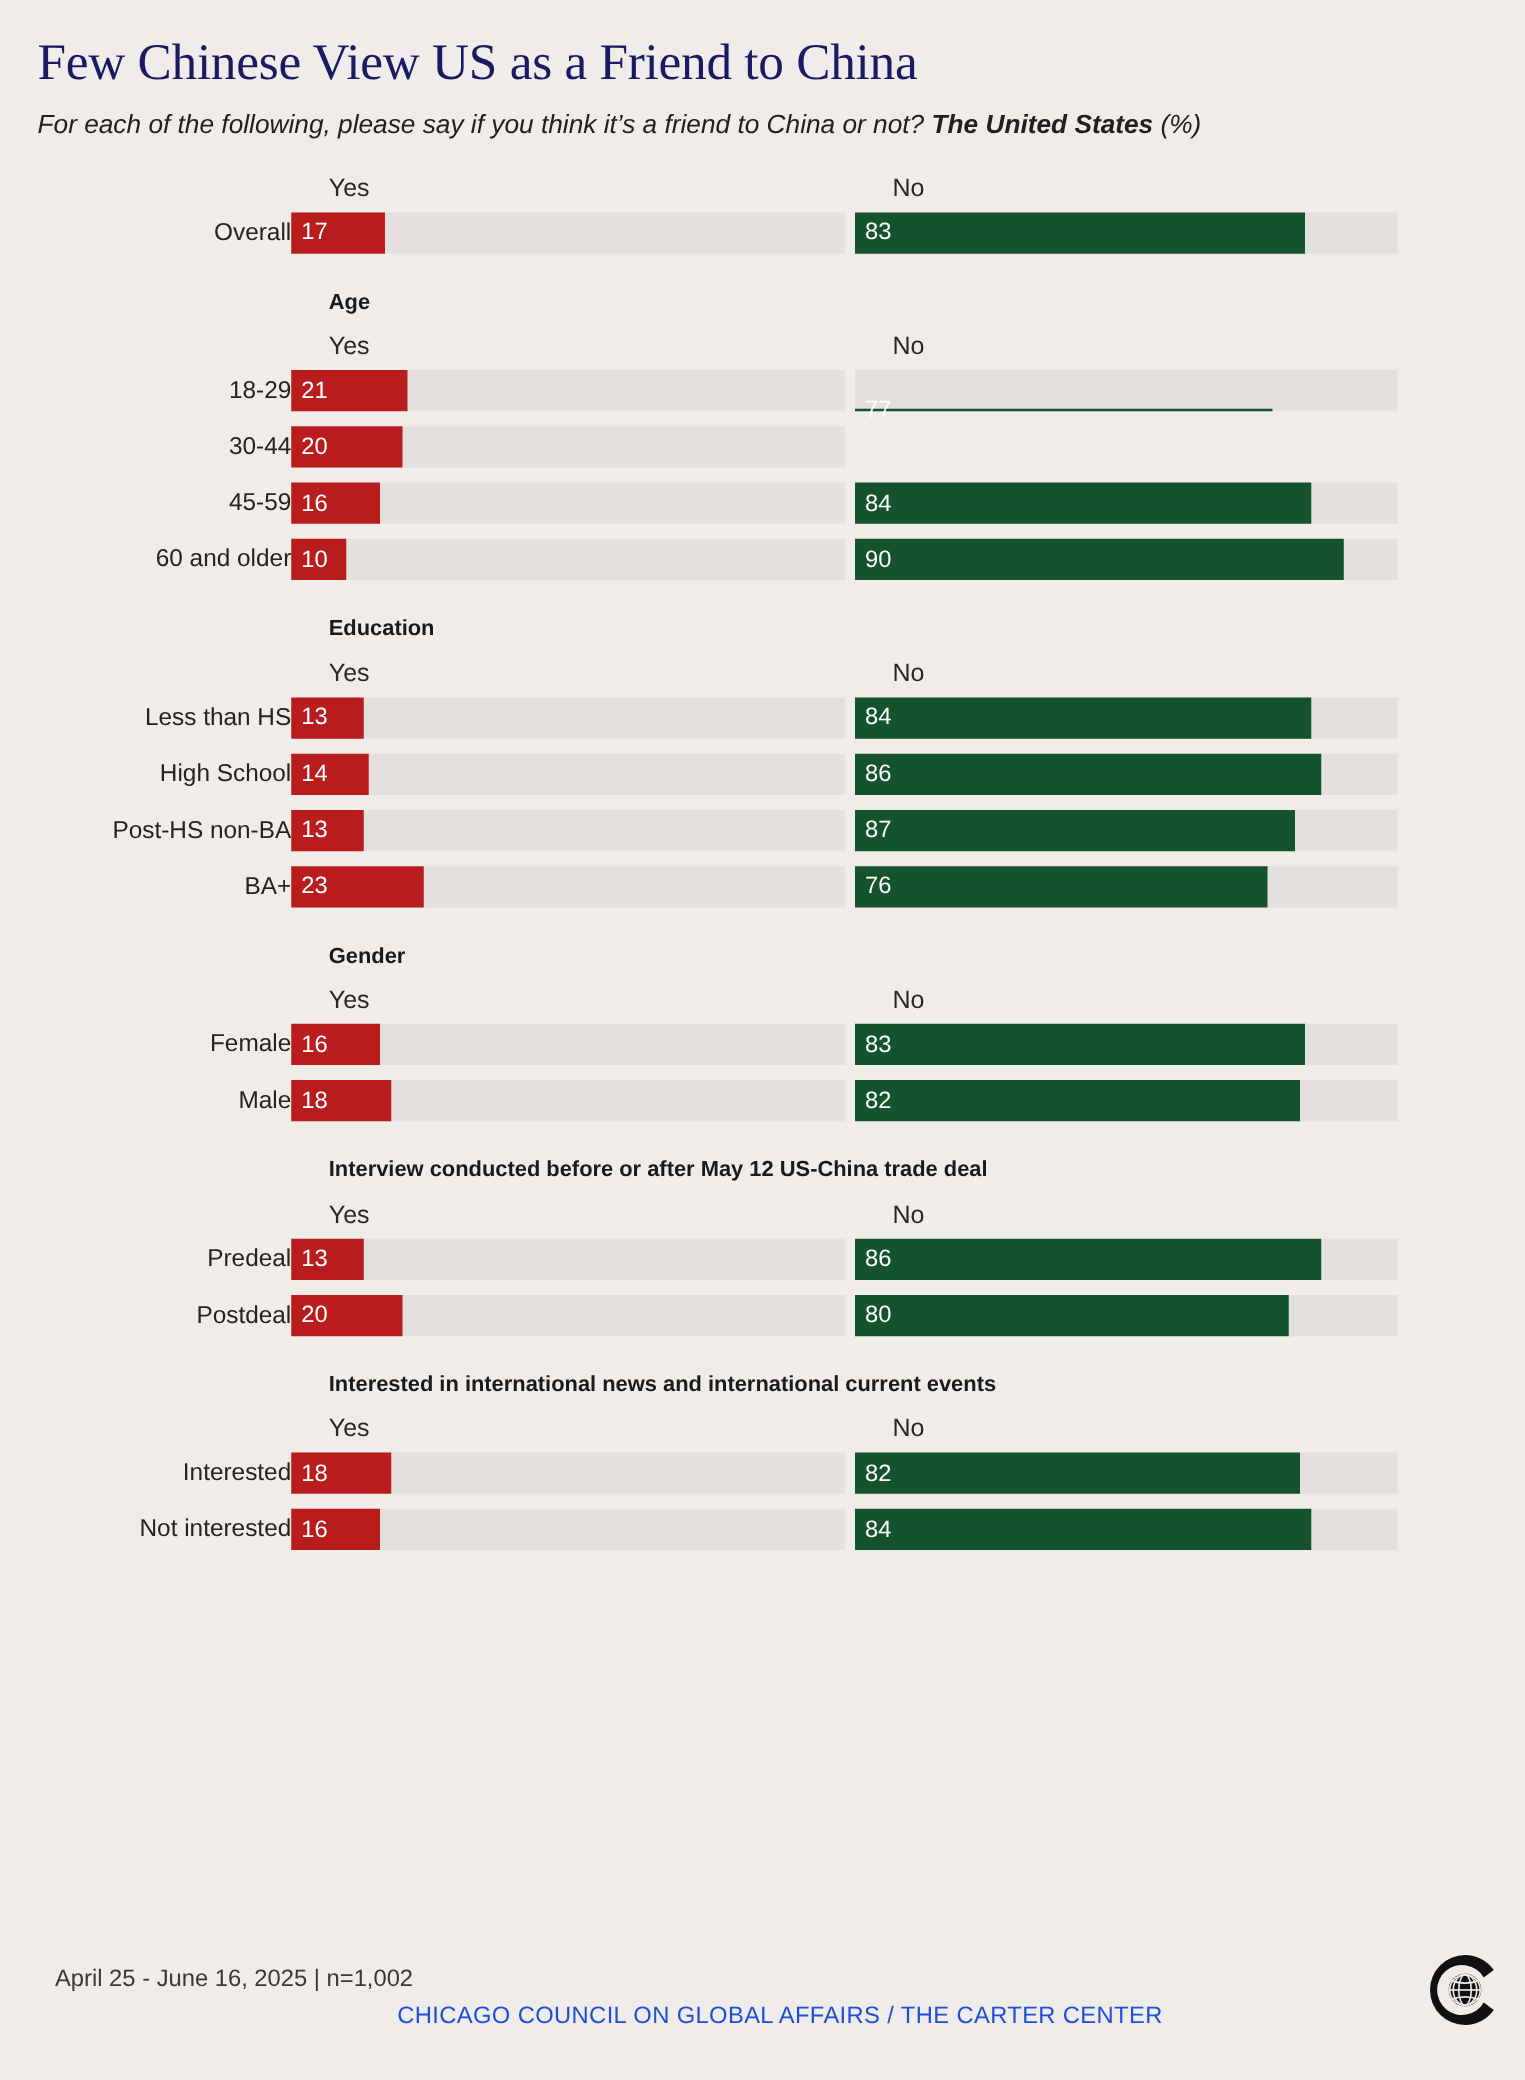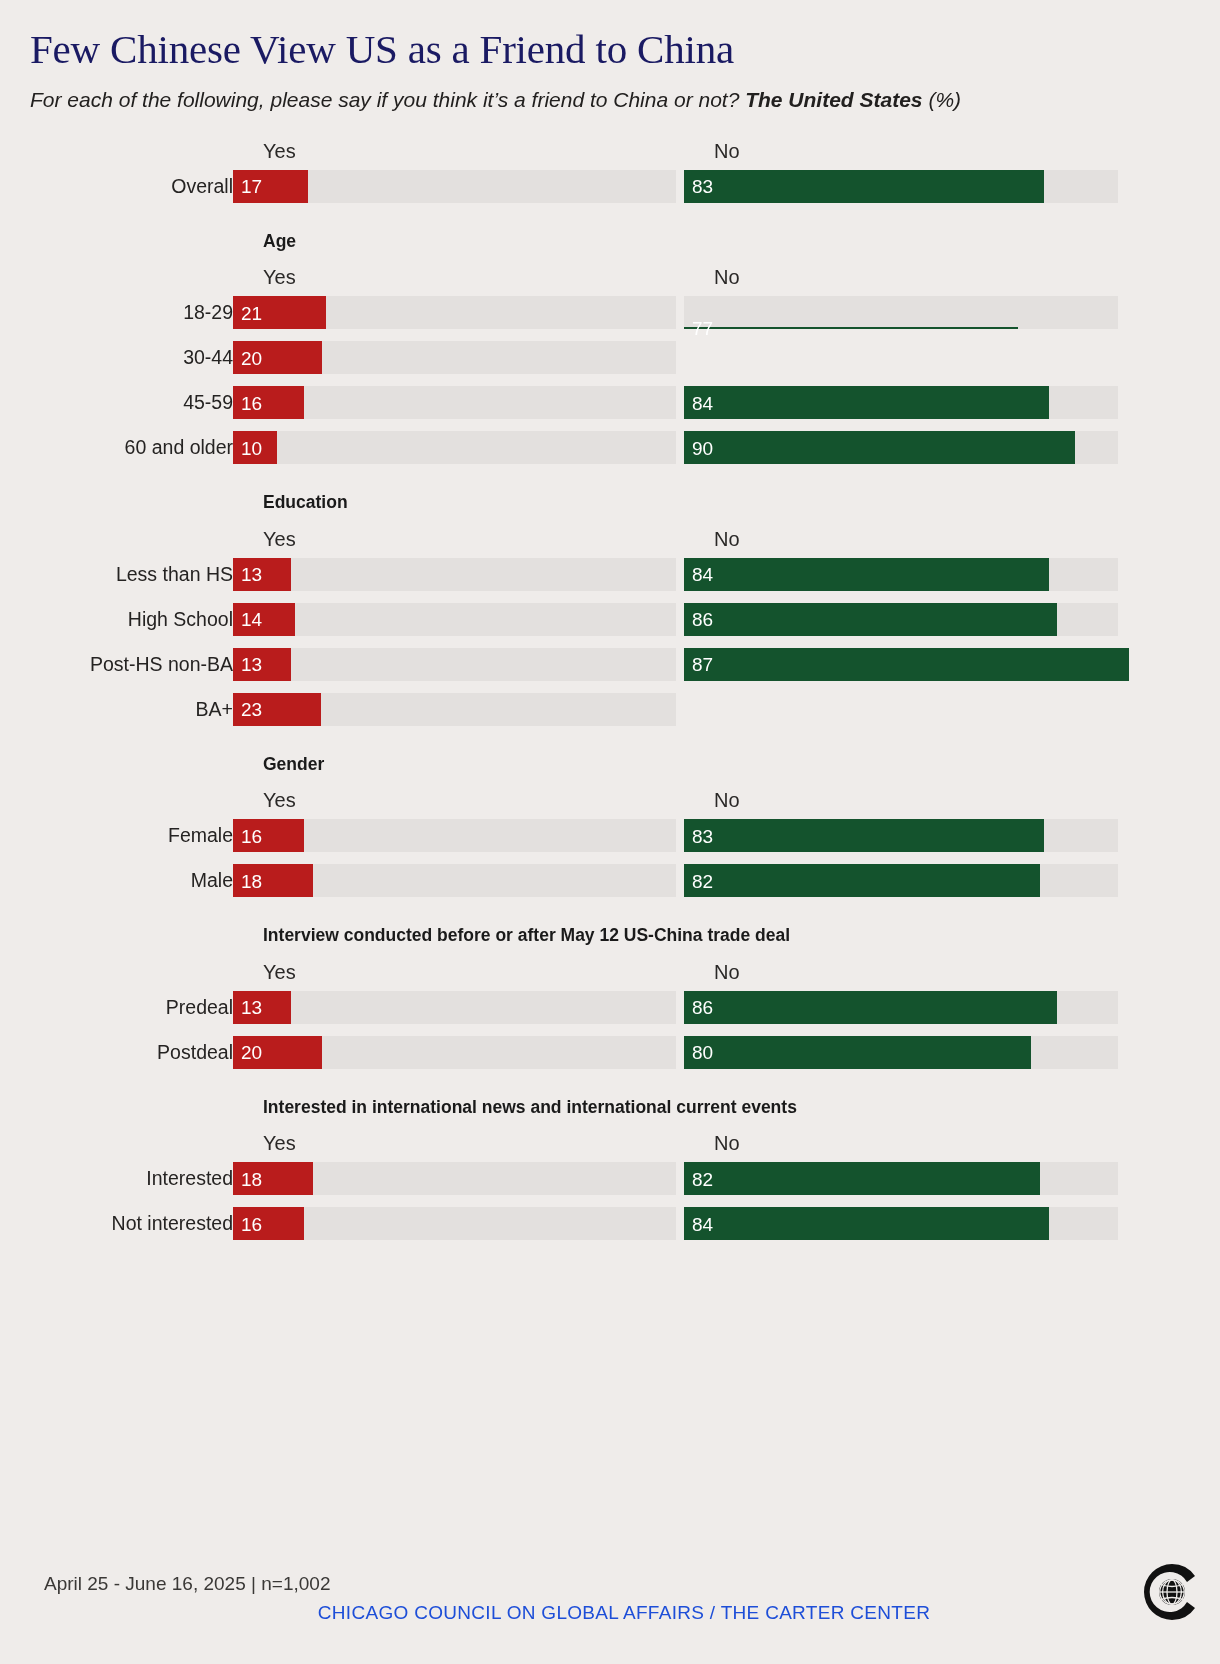--- a/index.html
+++ b/index.html
@@ -260,30 +260,35 @@
           </div>
         </div>
         <div class="row">
           <span class="row-label">Post-HS non-BA</span>
           <div class="track yes">
             <div class="bar yes" style="width: 57.59px;">
               <span class="bar-val">13</span>
             </div>
           </div>
           <div class="track no">
-            <div class="bar no" style="width: 445px;">
+            <div class="bar no" style="width: 352px;">
               <span class="bar-val">87</span>
             </div>
           </div>
         </div>
         <div class="row">
           <span class="row-label">BA+</span>
           <div class="track yes">
-            <div class="bar yes" style="width: 88px;">
+            <div class="bar yes" style="width: 106px;">
               <span class="bar-val">23</span>
+            </div>
+          </div>
+          <div class="track no">
+            <div class="bar no" style="width: 329.84px;">
+              <span class="bar-val">76</span>
             </div>
           </div>
         </div>
       </div>
       <div class="spacer-xl"></div>
       <div class="section">
         <div class="section-title">Gender</div>
         <div class="spacer-sm"></div>
         <div class="col-head-row">
           <span class="col-head yes">Yes</span>

